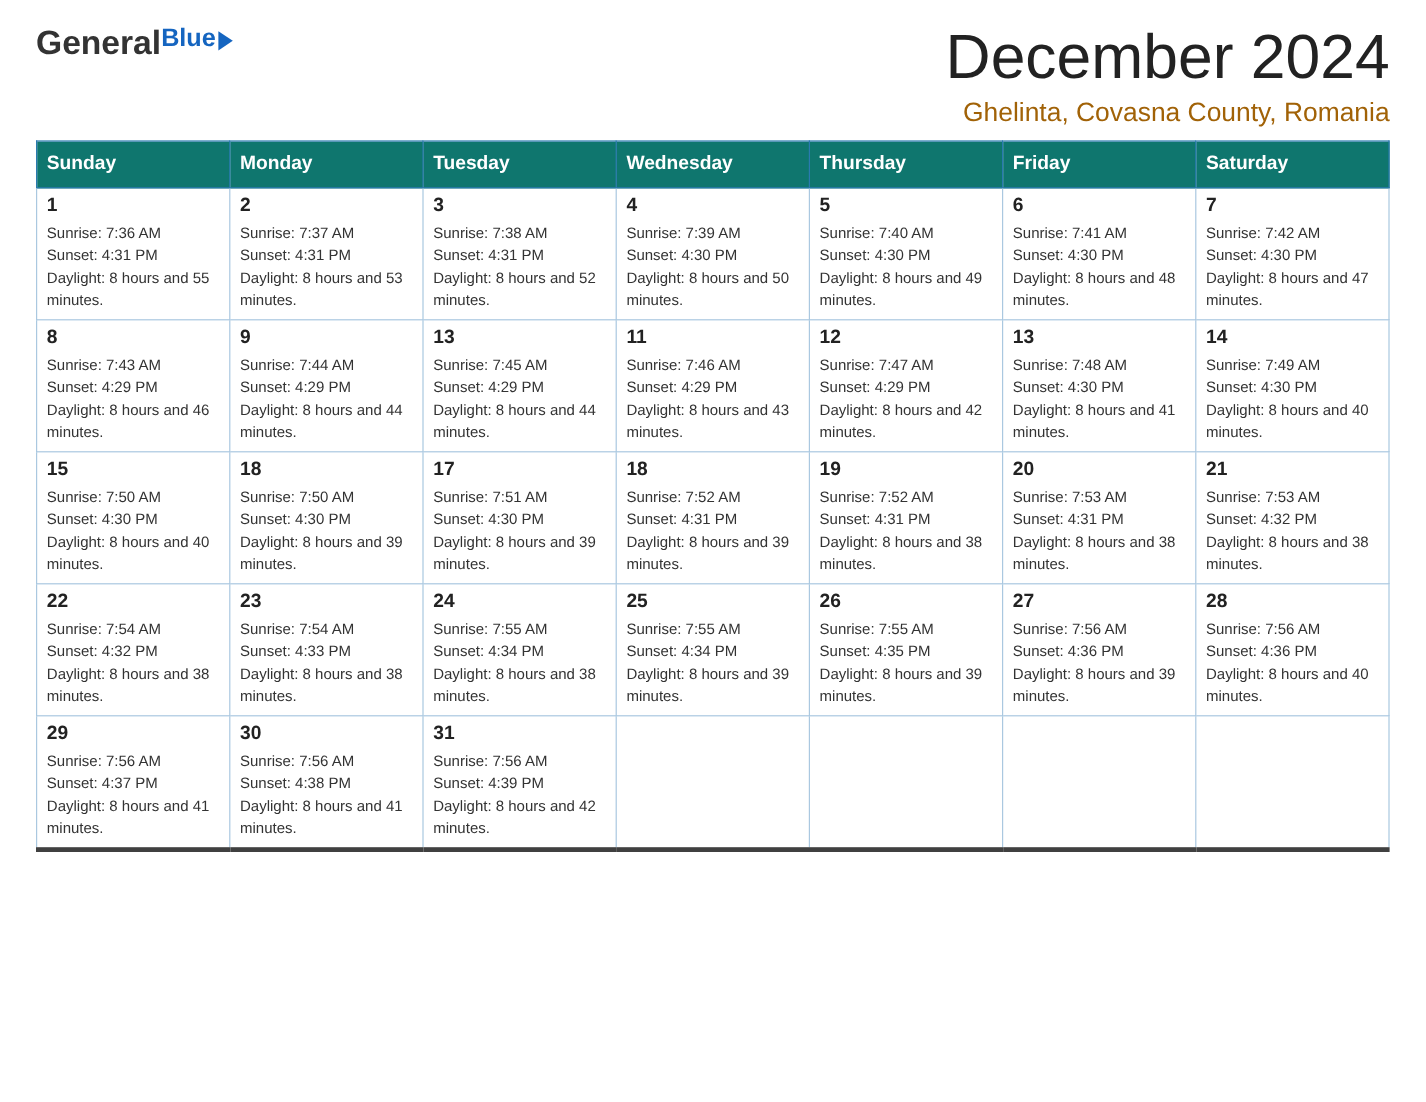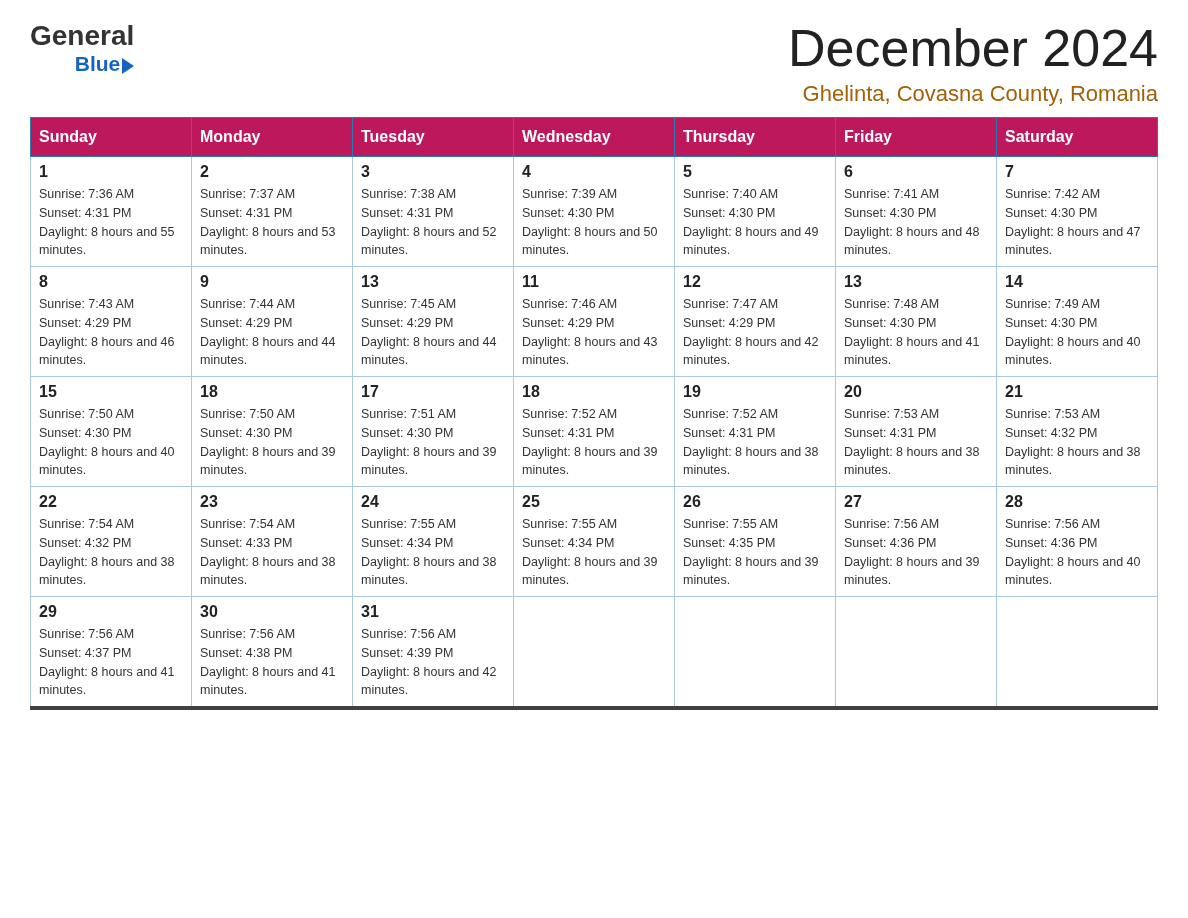--- a/index.html
+++ b/index.html
@@ -16,22 +16,21 @@
       justify-content: space-between;
       margin-bottom: 10px;
     }
     .logo {
       display: flex;
       flex-direction: column;
       align-items: flex-start;
     }
     .logo-text {
       display: flex;
-      align-items: flex-end;
-      flex-direction: column;
+      align-items: flex-start;
     }
     .logo-general {
       font-size: 28px;
       font-weight: bold;
       color: #333;
     }
     .logo-blue-part {
       display: flex;
       align-items: center;
     }
@@ -62,21 +61,21 @@
       font-size: 22px;
       color: #a16207;
       margin-top: 4px;
     }
     .calendar {
       width: 100%;
       border-collapse: collapse;
       border: 1px solid #2a7aaf;
     }
     .calendar th {
-      background-color: #be185d;
+      background-color: #0f766e;
       color: #fff;
       font-size: 16px;
       font-weight: bold;
       padding: 10px 8px;
       text-align: left;
       border: 1px solid #2a7aaf;
     }
     .calendar td {
       vertical-align: top;
       border: 1px solid #aac8e0;

